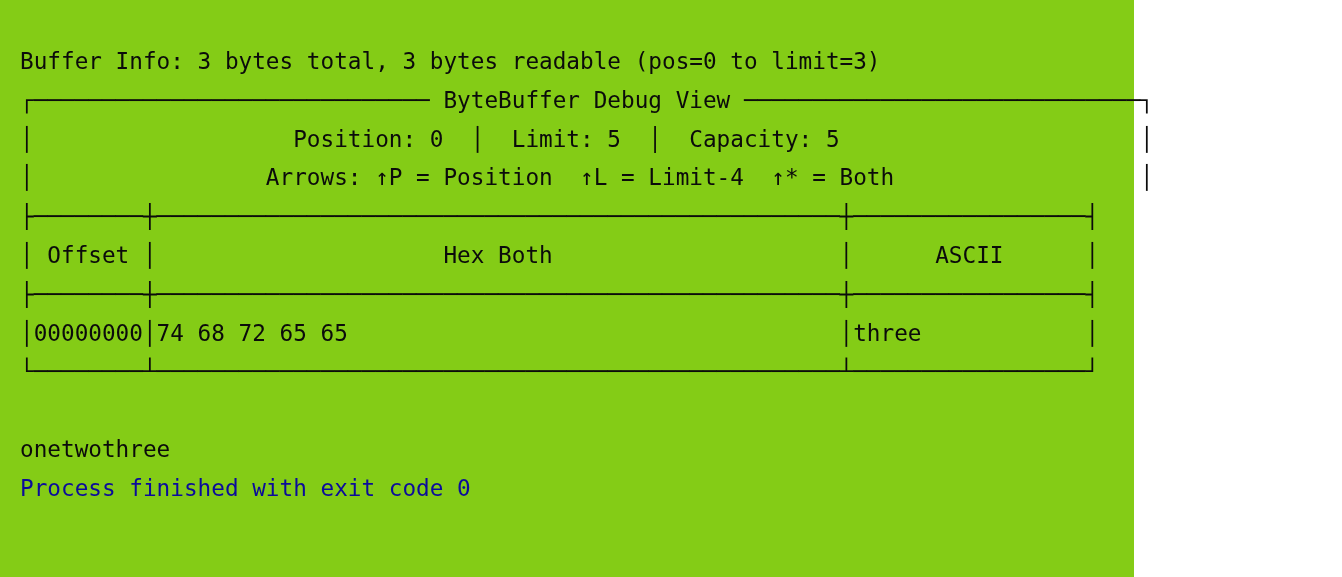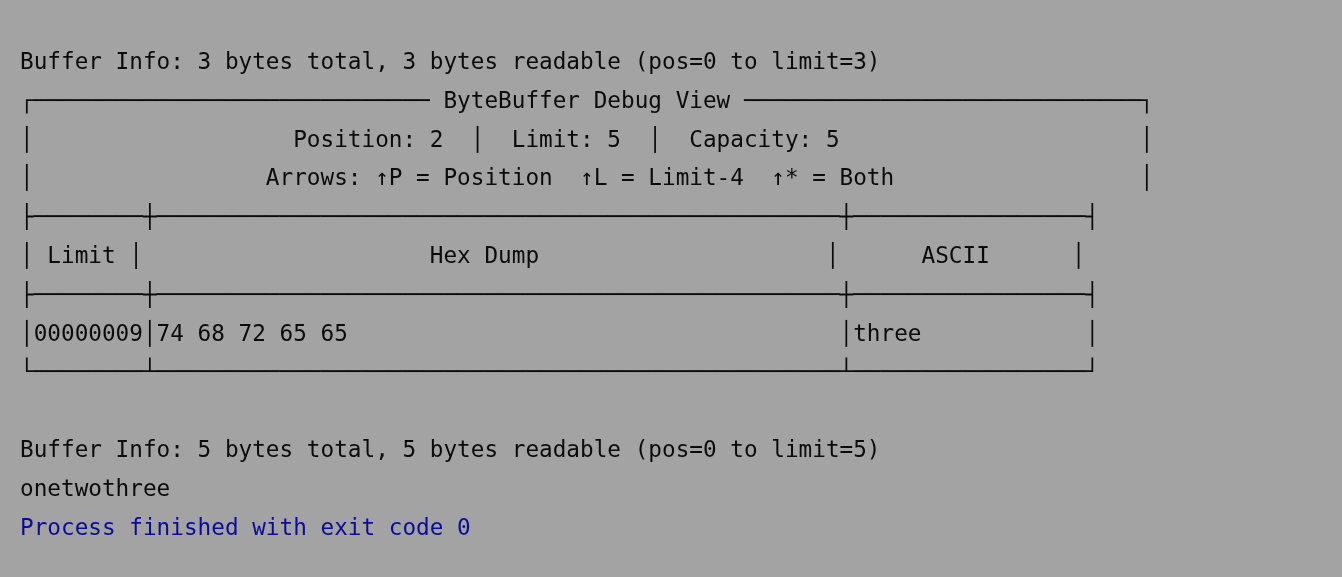--- a/index.html
+++ b/index.html
@@ -5,48 +5,47 @@
   html, body {
     margin: 0;
     padding: 0;
     background: #ffffff;
     width: 1342px;
     height: 577px;
     overflow: hidden;
   }
   .console {
     box-sizing: border-box;
-    width: 1342px;
+    width: 1134px;
     height: 577px;
     padding: 42px 0 0 20px;
     font-family: "DejaVu Sans Mono", "Liberation Mono", monospace;
     font-size: 22.7px;
     color: #0b0b0b;
-    background: #a3a3a3;
+    background: #84cc16;
   }
   .line {
     white-space: pre;
     height: 38.8px;
     line-height: 38.8px;
     letter-spacing: 0;
   }
   .line.system {
     color: #0b0b9b;
   }
 </style>
 </head>
 <body>
 
 <div class="console">
   <div class="line">Buffer Info: 3 bytes total, 3 bytes readable (pos=0 to limit=3)</div>
   <div class="line">┌───────────────────────────── ByteBuffer Debug View ─────────────────────────────┐</div>
-  <div class="line">│                   Position: 2  │  Limit: 5  │  Capacity: 5                      │</div>
+  <div class="line">│                   Position: 0  │  Limit: 5  │  Capacity: 5                      │</div>
   <div class="line">│                 Arrows: ↑P = Position  ↑L = Limit-4  ↑* = Both                  │</div>
   <div class="line">├────────┼──────────────────────────────────────────────────┼─────────────────┤</div>
-  <div class="line">│ Limit │                     Hex Dump                     │      ASCII      │</div>
+  <div class="line">│ Offset │                     Hex Both                     │      ASCII      │</div>
   <div class="line">├────────┼──────────────────────────────────────────────────┼─────────────────┤</div>
-  <div class="line">│00000009│74 68 72 65 65                                    │three            │</div>
+  <div class="line">│00000000│74 68 72 65 65                                    │three            │</div>
   <div class="line">└────────┴──────────────────────────────────────────────────┴─────────────────┘</div>
   <div class="line"></div>
-  <div class="line">Buffer Info: 5 bytes total, 5 bytes readable (pos=0 to limit=5)</div>
   <div class="line">onetwothree</div>
   <div class="line system">Process finished with exit code 0</div>
 </div>
 
 </body></html>

